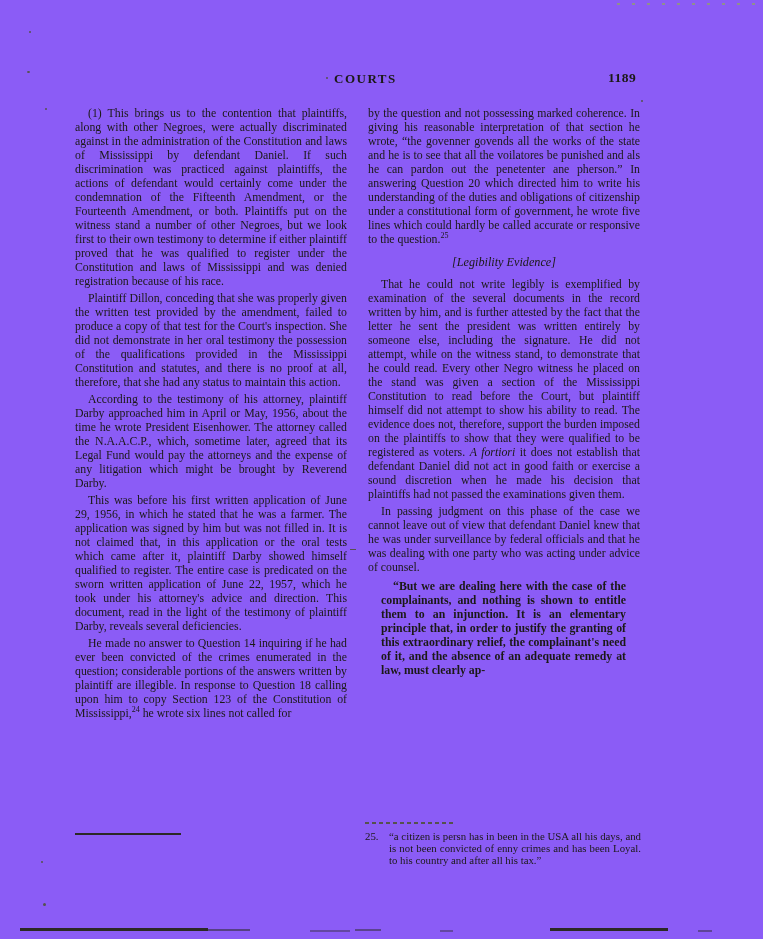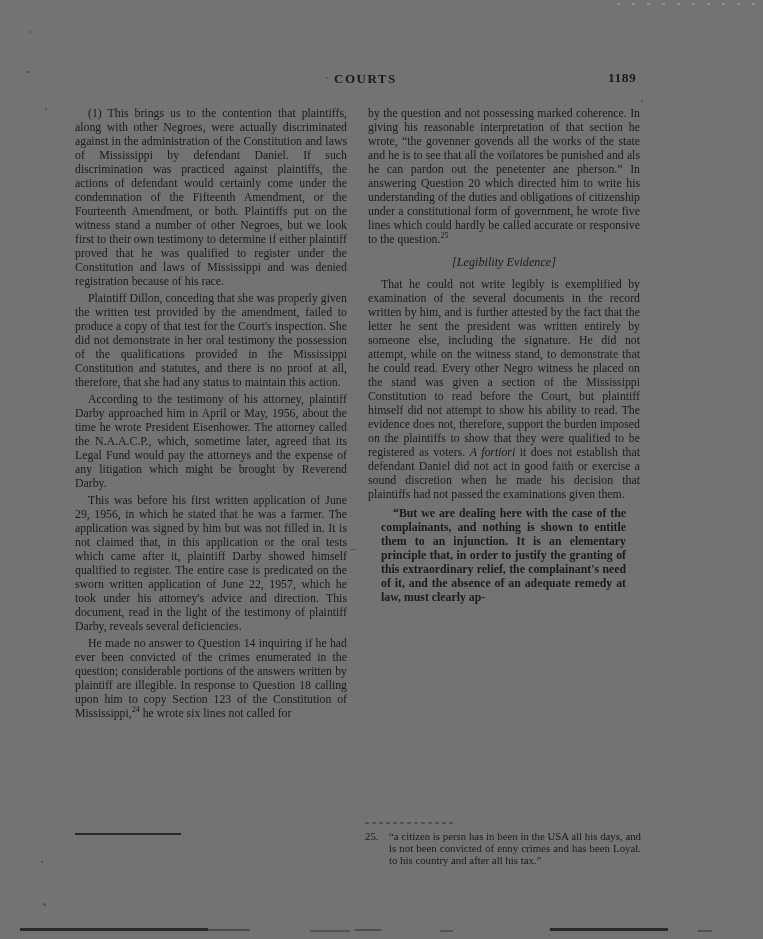--- a/index.html
+++ b/index.html
@@ -1,21 +1,21 @@
 <!DOCTYPE html>
 <html><head>
 <meta charset="utf-8">
 <style>
   html, body { margin: 0; padding: 0; background: #e8e8e6; }
   .page {
     position: relative;
     width: 763px;
     height: 939px;
     margin: 0 auto;
-    background: #737373;
+    background: #8b5cf6;
     font-family: "Liberation Serif", serif;
     color: #1b1916;
     overflow: hidden;
   }
   
   .running-title {
     position: absolute;
     top: 71px; left: 334px;
     font-size: 13px;
     font-weight: bold;
@@ -115,20 +115,21 @@
       <p class="indent">Plaintiff Dillon, conceding that she was properly given the written test provided by the amendment, failed to produce a copy of that test for the Court's inspection.  She did not demonstrate in her oral testimony the possession of the qualifications provided in the Mississippi Constitution and statutes, and there is no proof at all, therefore, that she had any status to maintain this action.</p>
       <p class="indent">According to the testimony of his attorney, plaintiff Darby approached him in April or May, 1956, about the time he wrote President Eisenhower.  The attorney called the N.A.A.C.P., which, sometime later, agreed that its Legal Fund would pay the attorneys and the expense of any litigation which might be brought by Reverend Darby.</p>
       <p class="indent">This was before his first written application of June 29, 1956, in which he stated that he was a farmer.  The application was signed by him but was not filled in.  It is not claimed that, in this application or the oral tests which came after it, plaintiff Darby showed himself qualified to register.  The entire case is predicated on the sworn written application of June 22, 1957, which he took under his attorney's advice and direction.  This document, read in the light of the testimony of plaintiff Darby, reveals several deficiencies.</p>
       <p class="indent"><span>He made no answer to Question 14 inquiring if he had ever been convicted of the crimes enumerated in the question; considerable portions of the answers written by plaintiff are illegible.  In response to Question 18 calling upon him to copy Section 123 of the Constitution of Mississippi,</span><sup class="fnref">24</sup><span> he wrote six lines not called for</span></p>
     </div>
 
     <div class="col">
       <p class="noindent"><span>by the question and not possessing marked coherence.  In giving his reasonable interpretation of that section he wrote, “the govenner govends all the works of the state and he is to see that all the voilatores be punished and als he can pardon out the penetenter ane pherson.”  In answering Question 20 which directed him to write his understanding of the duties and obligations of citizenship under a constitutional form of government, he wrote five lines which could hardly be called accurate or responsive to the question.</span><sup class="fnref">25</sup></p>
       <div class="subheading">[Legibility Evidence]</div>
       <p class="indent"><span>That he could not write legibly is exemplified by examination of the several documents in the record written by him, and is further attested by the fact that the letter he sent the president was written entirely by someone else, including the signature.  He did not attempt, while on the witness stand, to demonstrate that he could read.  Every other Negro witness he placed on the stand was given a section of the Mississippi Constitution to read before the Court, but plaintiff himself did not attempt to show his ability to read.  The evidence does not, therefore, support the burden imposed on the plaintiffs to show that they were qualified to be registered as voters.  </span><i>A fortiori</i><span> it does not establish that defendant Daniel did not act in good faith or exercise a sound discretion when he made his decision that plaintiffs had not passed the examinations given them.</span></p>
+      <p class="indent">In passing judgment on this phase of the case we cannot leave out of view that defendant Daniel knew that he was under surveillance by federal officials and that he was dealing with one party who was acting under advice of counsel.</p>
       <div class="blockquote">“But we are dealing here with the case of the complainants, and nothing is shown to entitle them to an injunction.  It is an elementary principle that, in order to justify the granting of this extraordinary relief, the complainant's need of it, and the absence of an adequate remedy at law, must clearly ap-</div>
     </div>
 
   </div>
 
   <div class="footnote footnote-left">
     <div class="fn-rule"></div>
   </div>
 
   <div class="footnote footnote-right">

